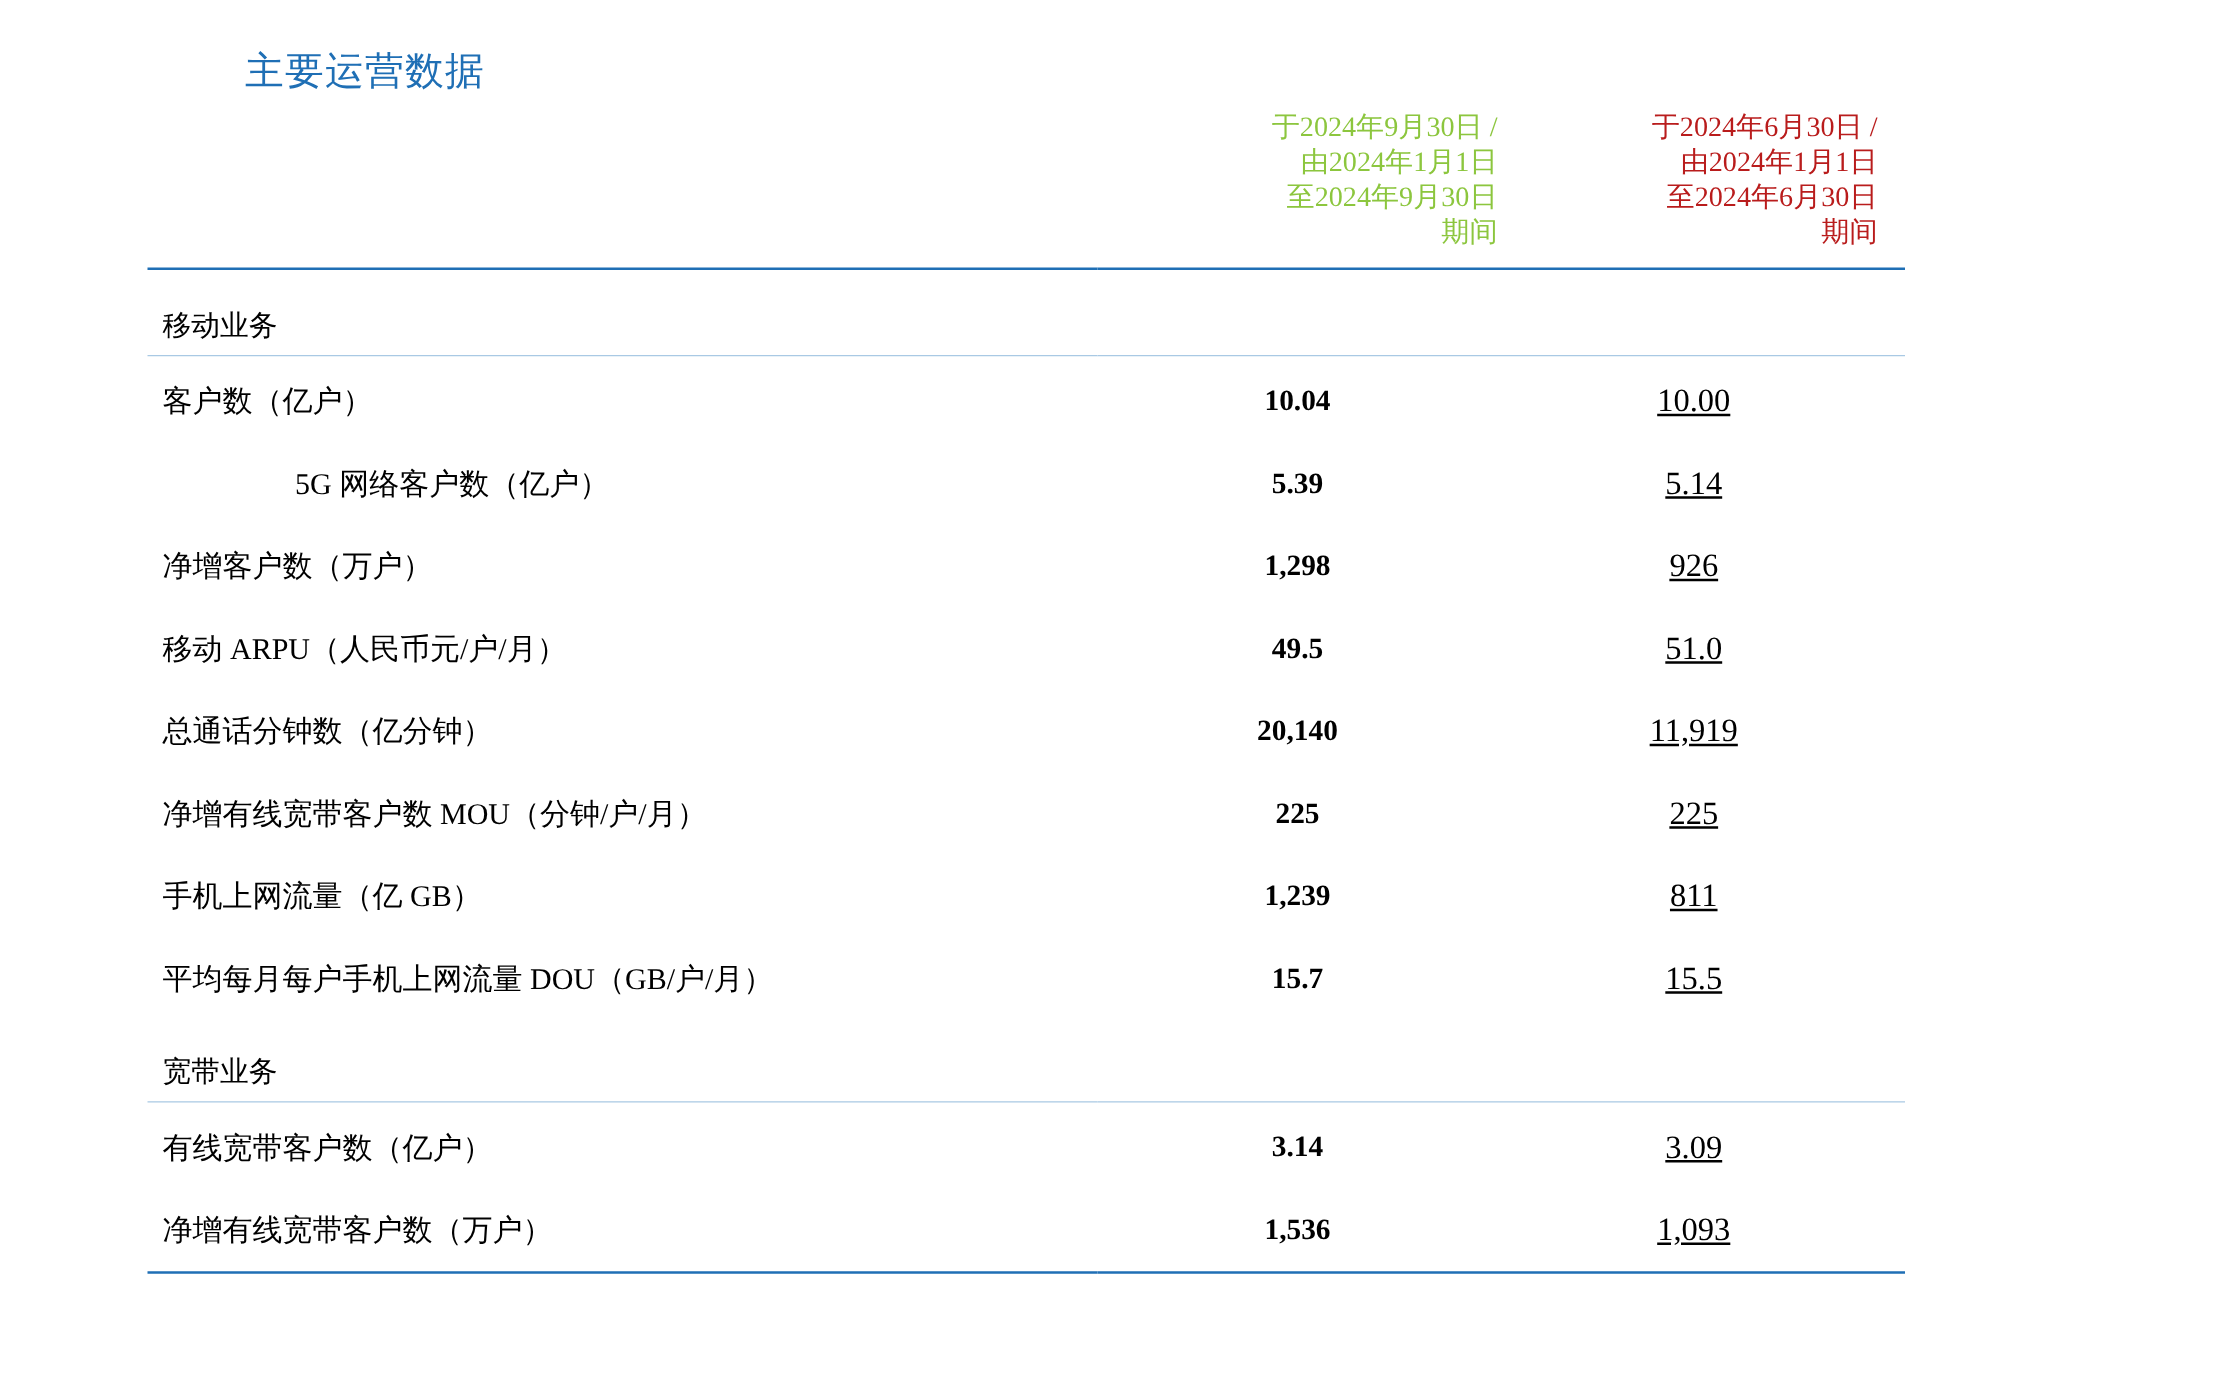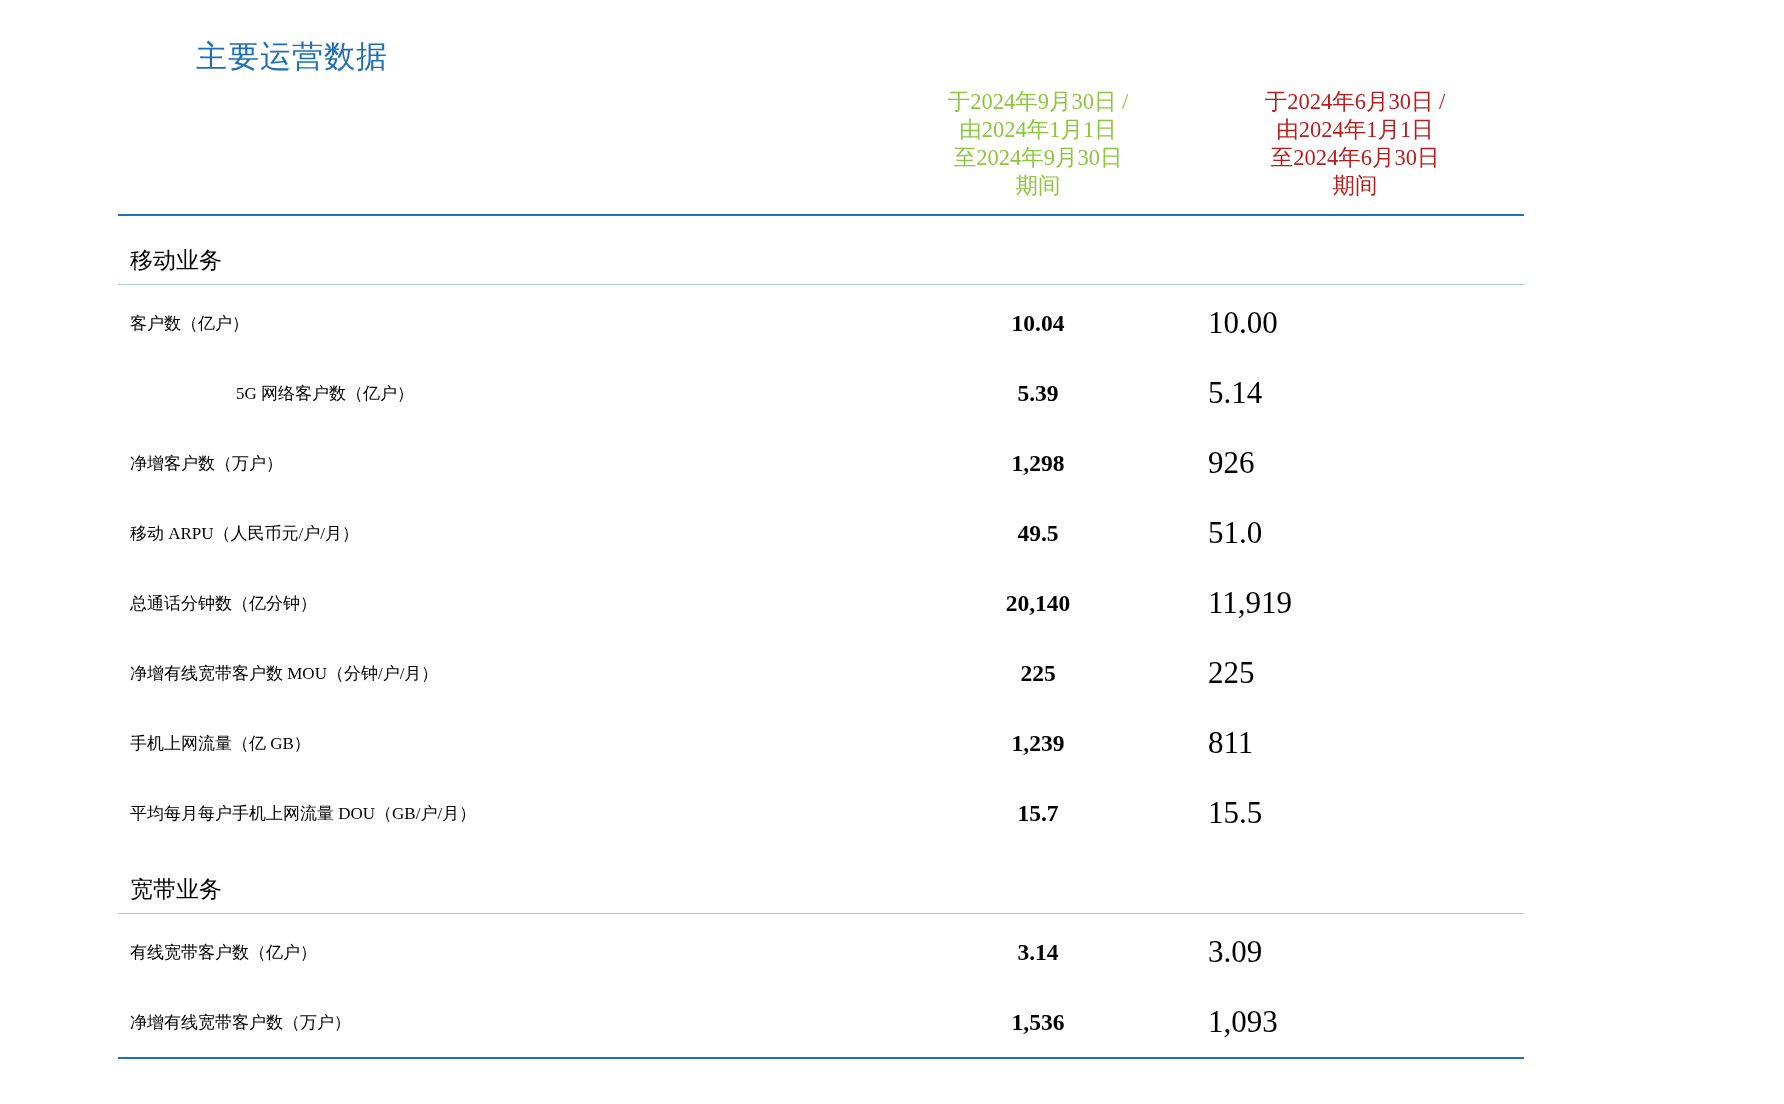--- a/index.html
+++ b/index.html
@@ -39,20 +39,21 @@
     width: 100%;
     border-collapse: collapse;
     table-layout: fixed;
   }
   col.c-label { width: 760px; }
   col.c-v1 { width: 330px; }
   col.c-v2 { width: 316px; }
 
   th.head {
     vertical-align: bottom;
+    text-align: right;
     padding: 0 0 14px 0;
     font-weight: normal;
     font-size: 22.5px;
     line-height: 28px;
     font-family: "Liberation Serif", serif;
   }
   th.head.label-head { }
   th.head.col1 {
     color: #8cc63e;
     padding-right: 10px;
@@ -74,37 +75,38 @@
     border-top: 1.2px solid #a9c9e4;
   }
 
   td.section {
     font-size: 23px;
     padding: 26px 0 8px 12px;
     font-family: Liberation Mono, monospace;
   }
 
   td.label {
-    font-size: 17px;
+    font-size: 24px;
     padding: 17px 0 17px 12px;
     white-space: nowrap;
   }
   td.label.indent {
     padding-left: 118px;
   }
   td.val1 {
     text-align: center;
     font-size: 23.5px;
     font-weight: bold;
     padding: 17px 10px 17px 0;
   }
   td.val2 {
-    text-align: left;
-    font-size: 31px;
+    text-align: center;
+    font-size: 26px;
     padding: 17px 22px 17px 0;
+    text-decoration: underline;
   }
 </style>
 </head>
 <body>
 
 <div class="page">
 
   <div class="title">主要运营数据</div>
 
   <div class="table-wrap">

